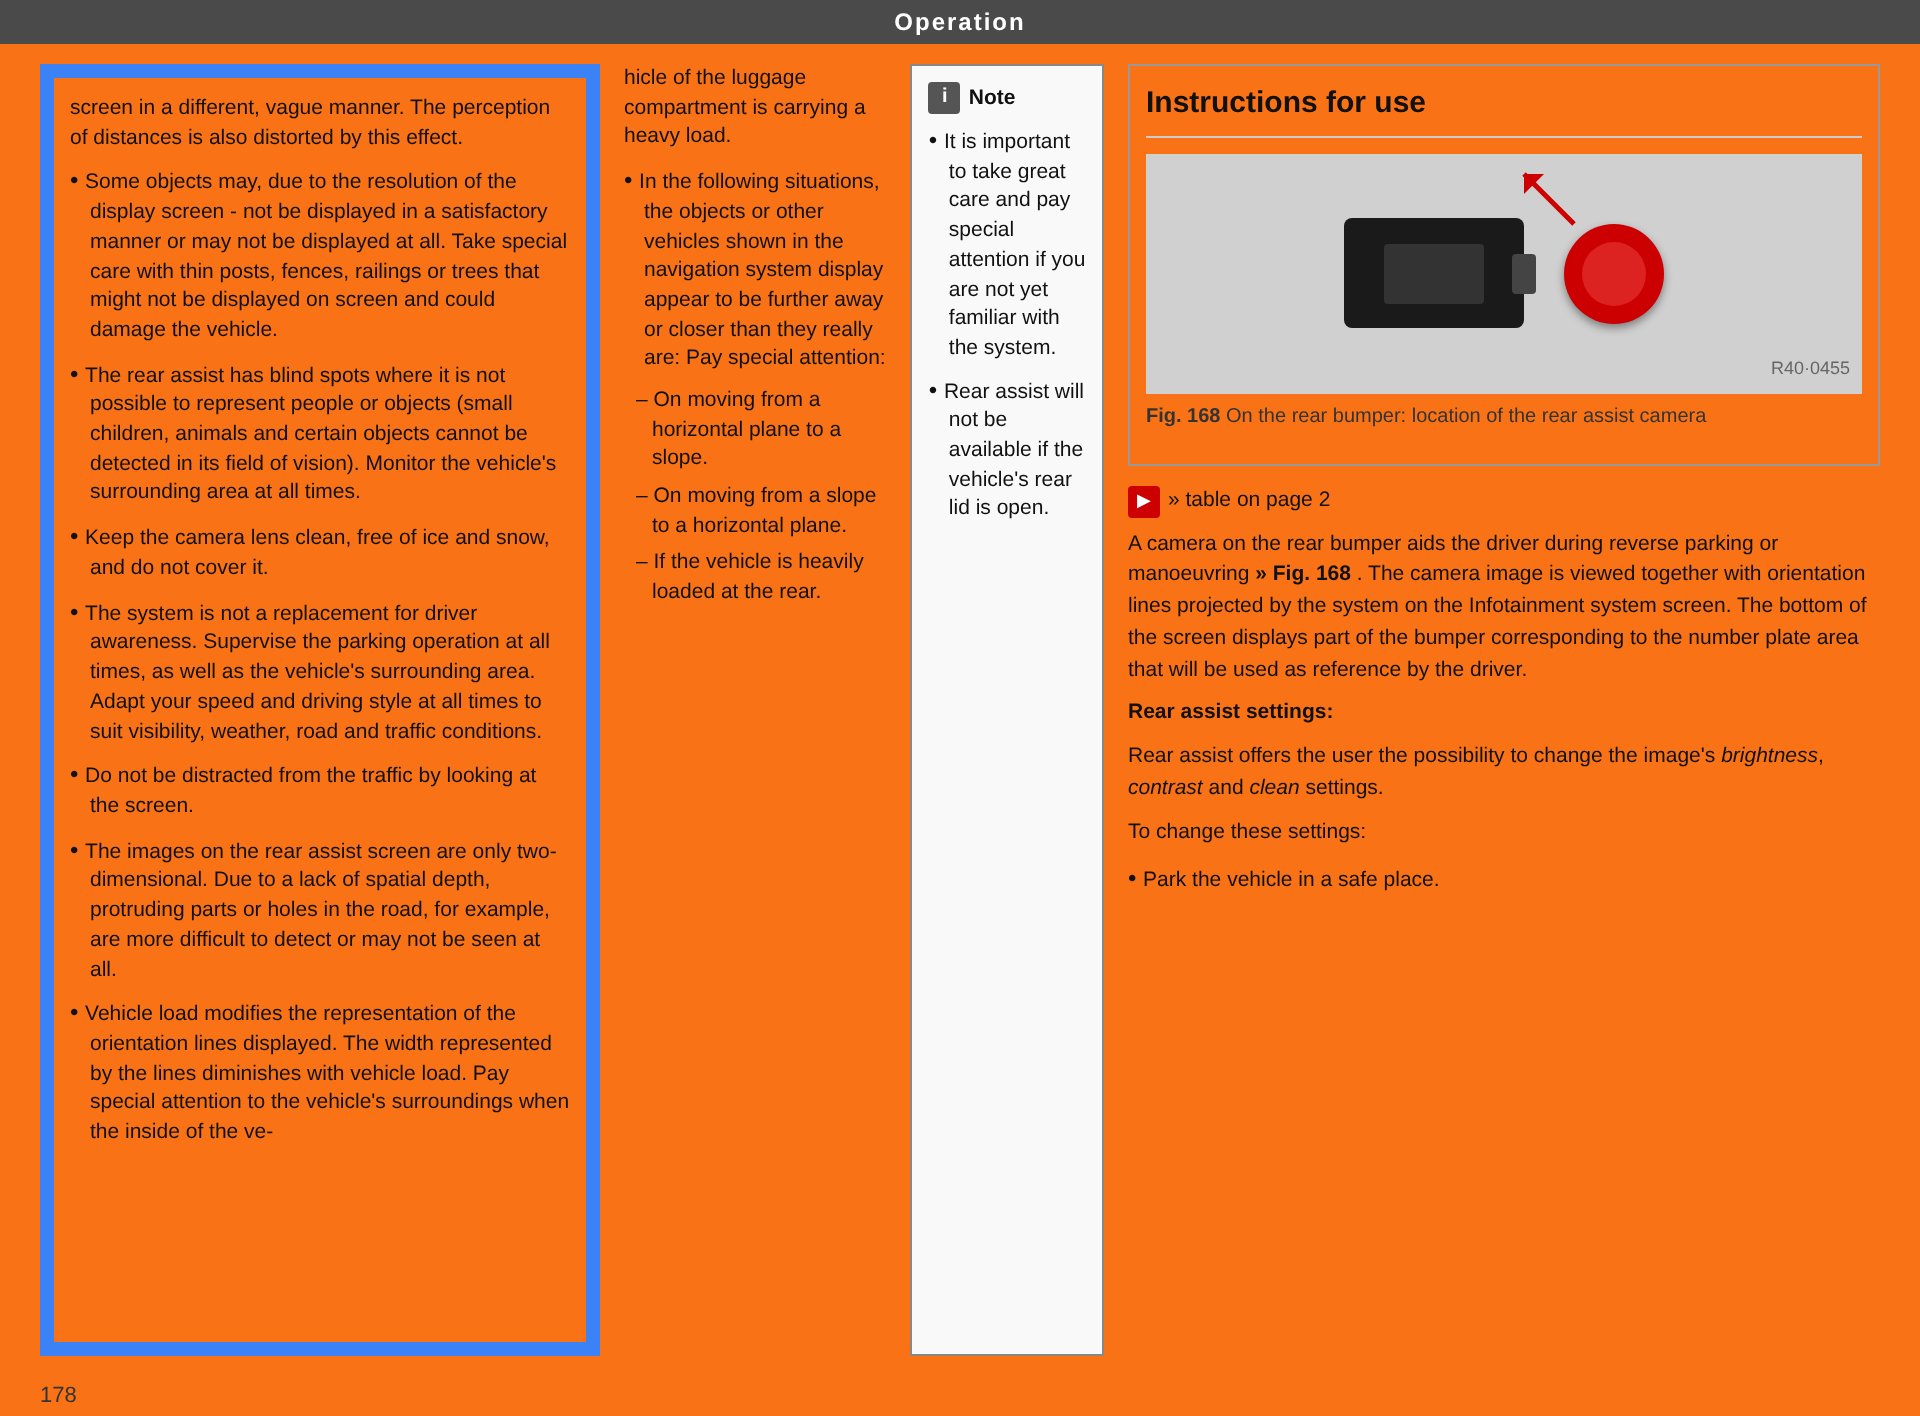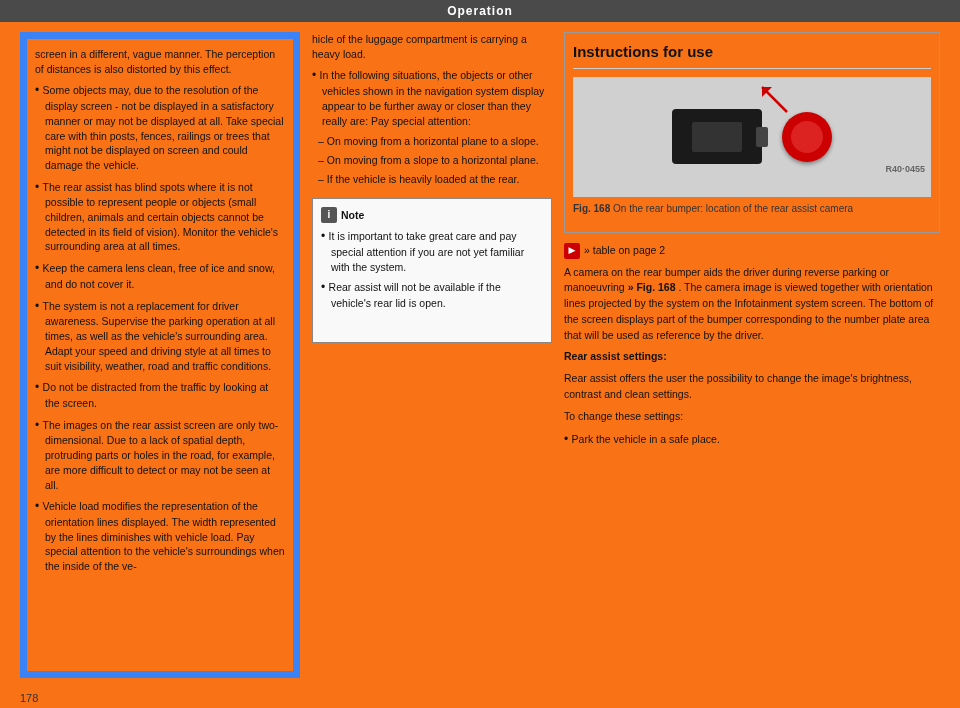--- a/index.html
+++ b/index.html
@@ -43,21 +43,21 @@
       padding: 8px;
       color: #111;
     }
     .middle-column {
       width: 240px;
       flex-shrink: 0;
       font-size: 10.5px;
       line-height: 1.4;
       color: #111;
       display: flex;
-      flex-direction: column;
+      flex-direction: row;
       gap: 8px;
     }
     .right-column {
       flex: 1;
       font-size: 10.5px;
       line-height: 1.5;
       color: #111;
     }
     .bullet-item {
       margin-bottom: 23px;
@@ -155,33 +155,33 @@
     .body-text {
       font-size: 10.5px;
       line-height: 1.5;
       margin-bottom: 6px;
       color: #111;
     }
     .bold-text {
       font-weight: bold;
     }
     .italic-text {
+      font-style: italic;
     }
     .page-number {
       font-size: 11px;
       color: #333;
       padding: 4px 20px;
     }
     .image-label {
       font-size: 9px;
       color: #666;
       position: absolute;
-      bottom: 20px;
+      bottom: 5px;
       right: 6px;
-      font-weight: bold;
     }
   </style>
 </head>
 <body>
 
 <div class="page-wrapper">
 
   <div class="header-bar">
     <span>Operation</span>
   </div>

